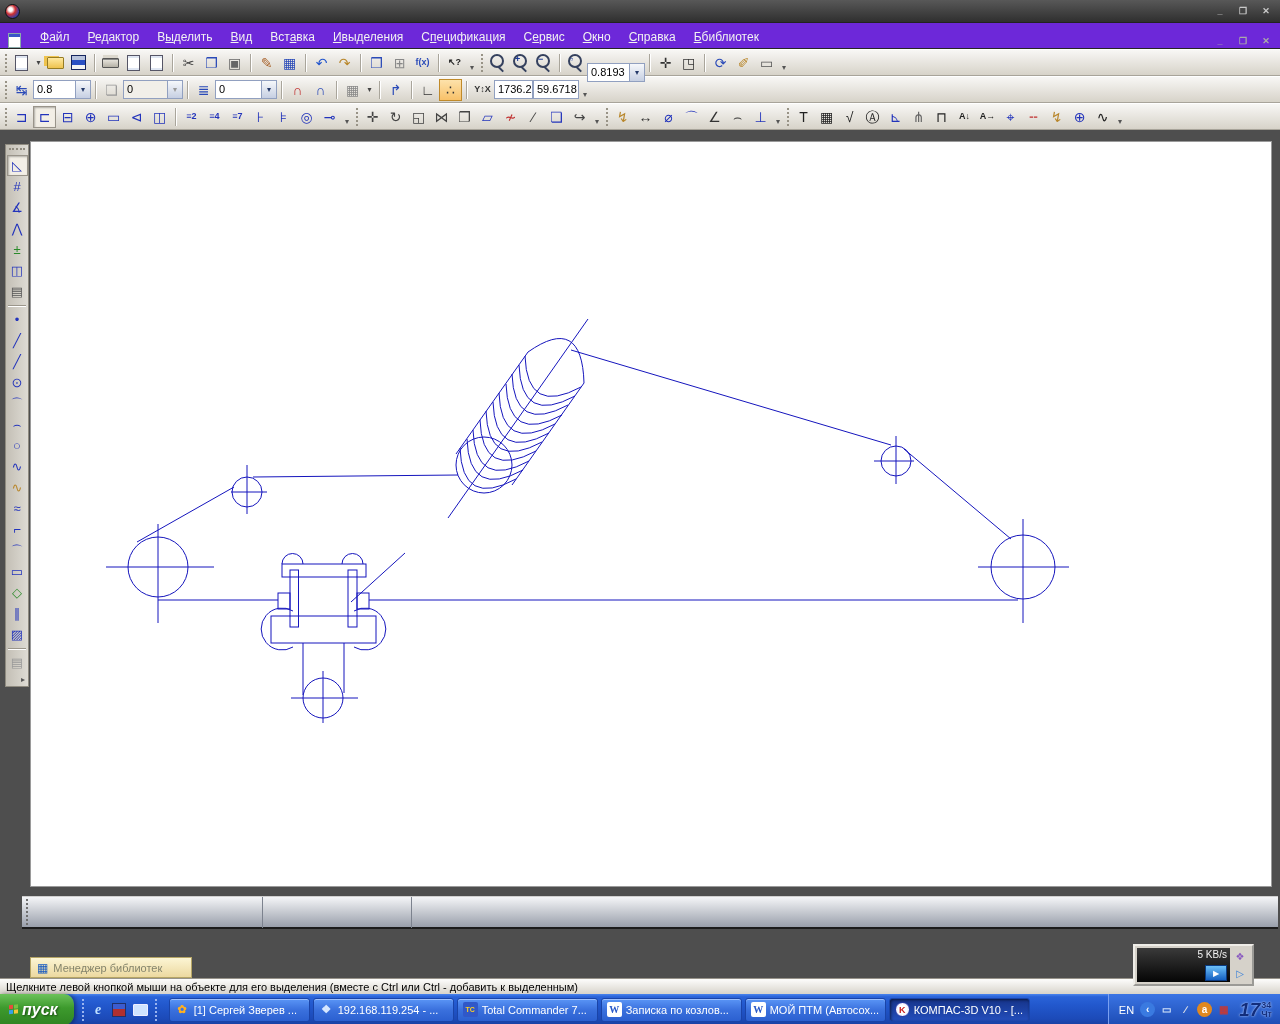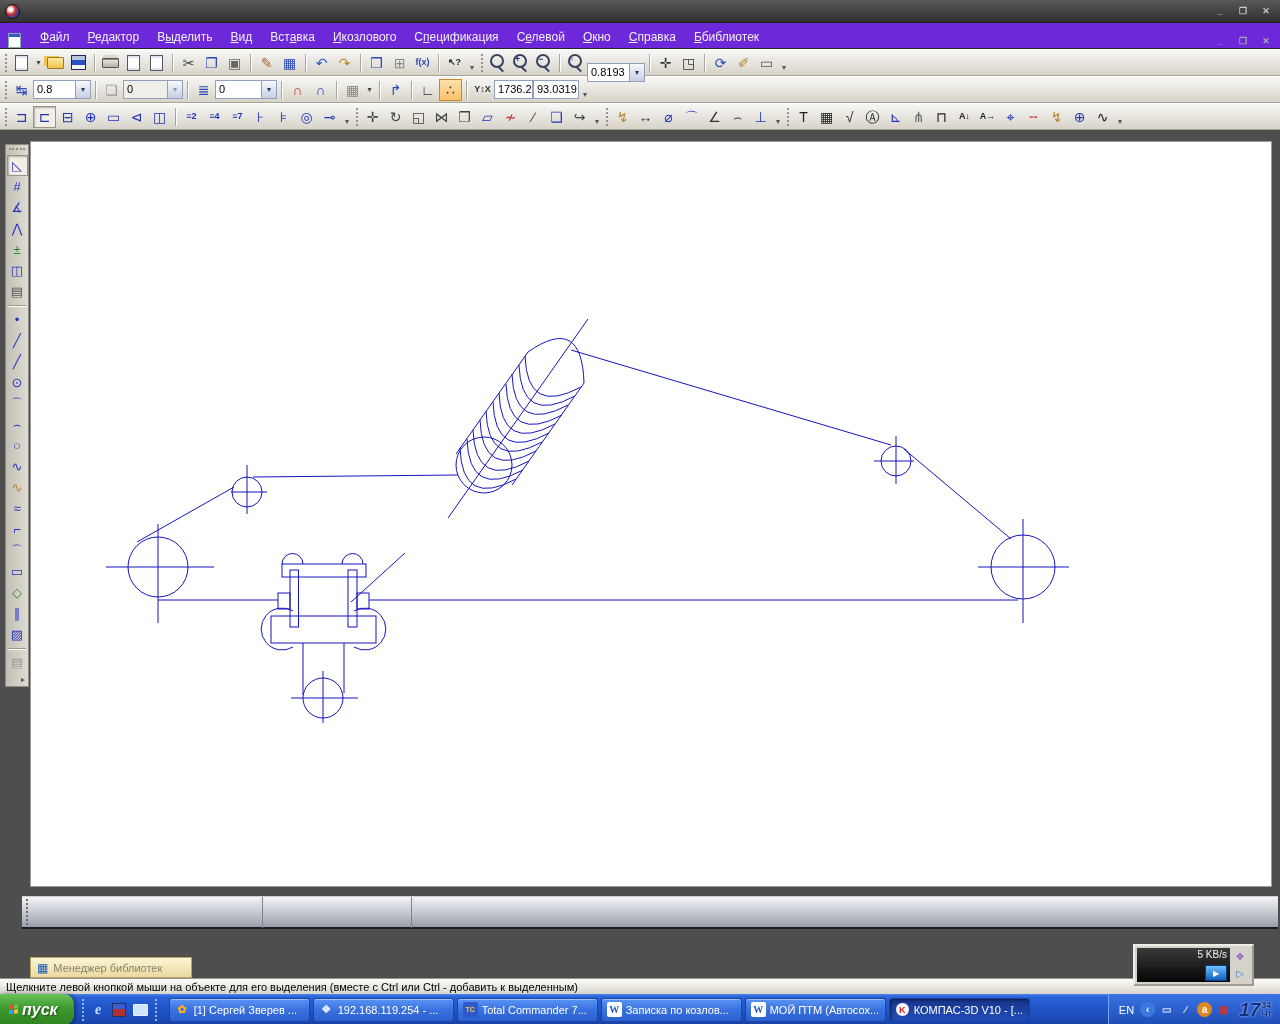--- a/index.html
+++ b/index.html
@@ -124,23 +124,23 @@
   </div>
 </div>
 
 <div class="menubar">
   <span class="doc-ico"></span>
   <span class="mi"><span></span><u>Ф</u><span>айл</span></span>
     <span class="mi"><span></span><u>Р</u><span>едактор</span></span>
     <span class="mi"><span>В</span><u>ы</u><span>делить</span></span>
     <span class="mi"><span></span><u>В</u><span>ид</span></span>
     <span class="mi"><span>Вст</span><u>а</u><span>вка</span></span>
-    <span class="mi"><span></span><u>И</u><span>козлового</span></span>
+    <span class="mi"><span></span><u>И</u><span>выделения</span></span>
     <span class="mi"><span>С</span><u>п</u><span>ецификация</span></span>
-    <span class="mi"><span>С</span><u>е</u><span>левой</span></span>
+    <span class="mi"><span>С</span><u>е</u><span>рвис</span></span>
     <span class="mi"><span></span><u>О</u><span>кно</span></span>
     <span class="mi"><span></span><u>С</u><span>правка</span></span>
     <span class="mi"><span></span><u>Б</u><span>библиотек</span></span>
   <div class="winctl">
     <span class="wbtn">
         <span class="g">_</span>
       </span>
       <span class="wbtn">
         <span class="g">❐</span>
       </span>
@@ -327,21 +327,21 @@
     <span class="tb sep">
       <span class="g"></span>
     </span>
     <span class="tb sm">
       <span class="g" style="color: rgb(51, 51, 51);">Y↕X</span>
     </span>
     <span class="tb field" style="width: 39px;">
       <span class="g">1736.26</span>
     </span>
     <span class="tb field" style="width: 46px;">
-      <span class="g">93.0319</span>
+      <span class="g">59.6718</span>
     </span>
     <span class="tb chev">
       <span class="g">▾</span>
     </span>
 </div>
 <div class="tbrow">
   <span class="tb drag">
       <span class="g"></span>
     </span>
     <span class="tb">

